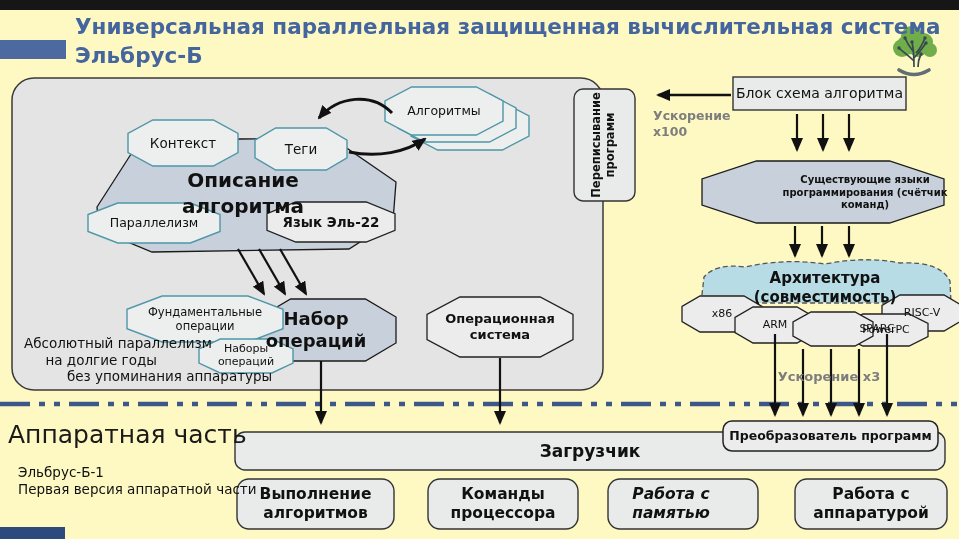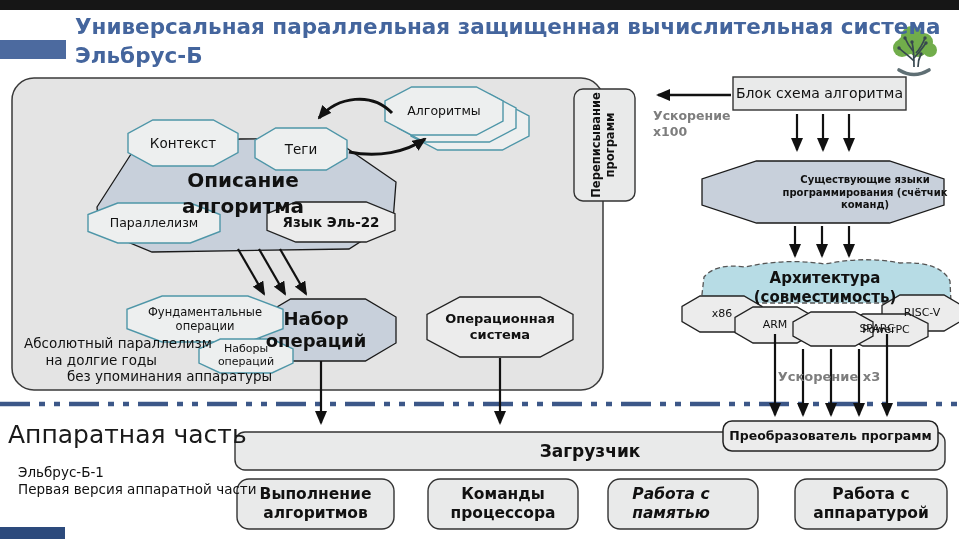--- a/index.html
+++ b/index.html
@@ -1,16 +1,16 @@
 <!DOCTYPE html>
 <html><head>
 <meta charset="utf-8">
 <style>
   html,body{margin:0;padding:0;background:#cfcfcf;}
-  .stage{position:relative;width:959px;height:539px;background:#ffffff;overflow:hidden;
+  .stage{position:relative;width:959px;height:539px;background:#fef9c3;overflow:hidden;
          font-family:"DejaVu Sans","Liberation Sans",sans-serif;color:#111;}
   .bar{position:absolute;}
   svg.layer{position:absolute;left:0;top:0;z-index:1;}
   .lbl{position:absolute;display:flex;align-items:center;justify-content:center;
        text-align:center;z-index:5;line-height:1.22;}
   .left{justify-content:flex-start;text-align:left;}
   .pre{white-space:pre;}
   .preline{white-space:pre-line;}
   .b{font-weight:bold;}
   .gray{color:#7d7d7d;}

